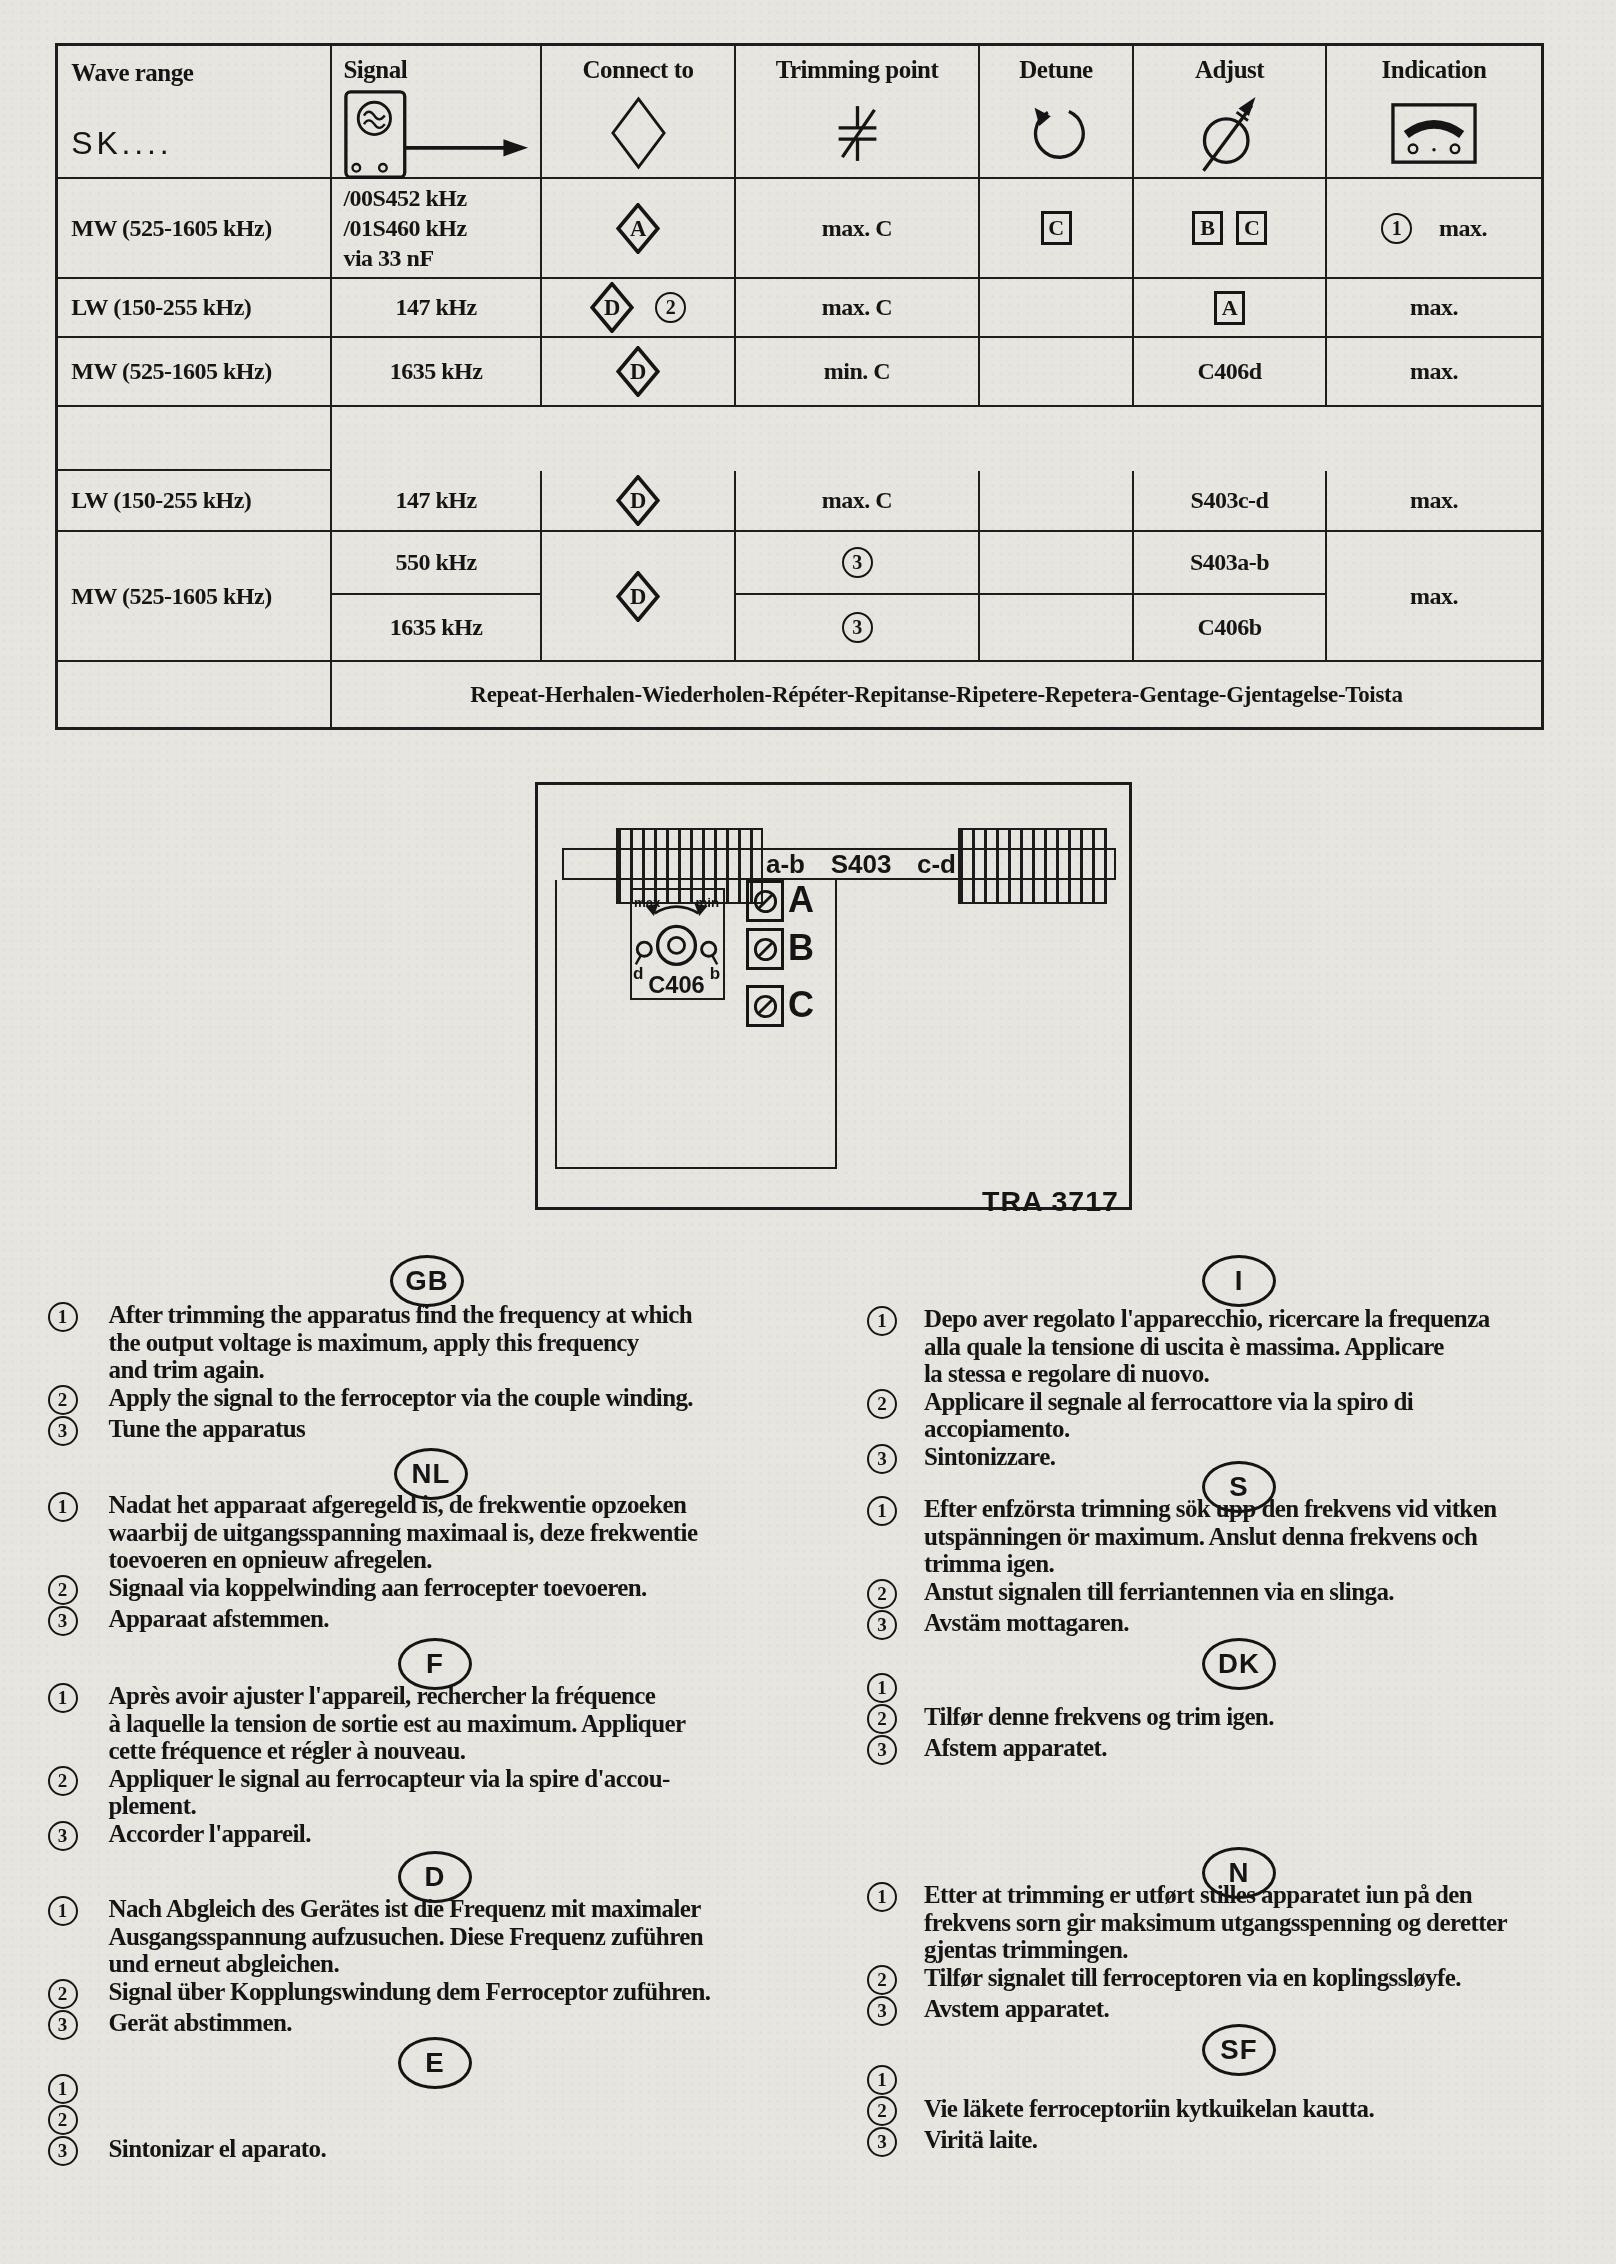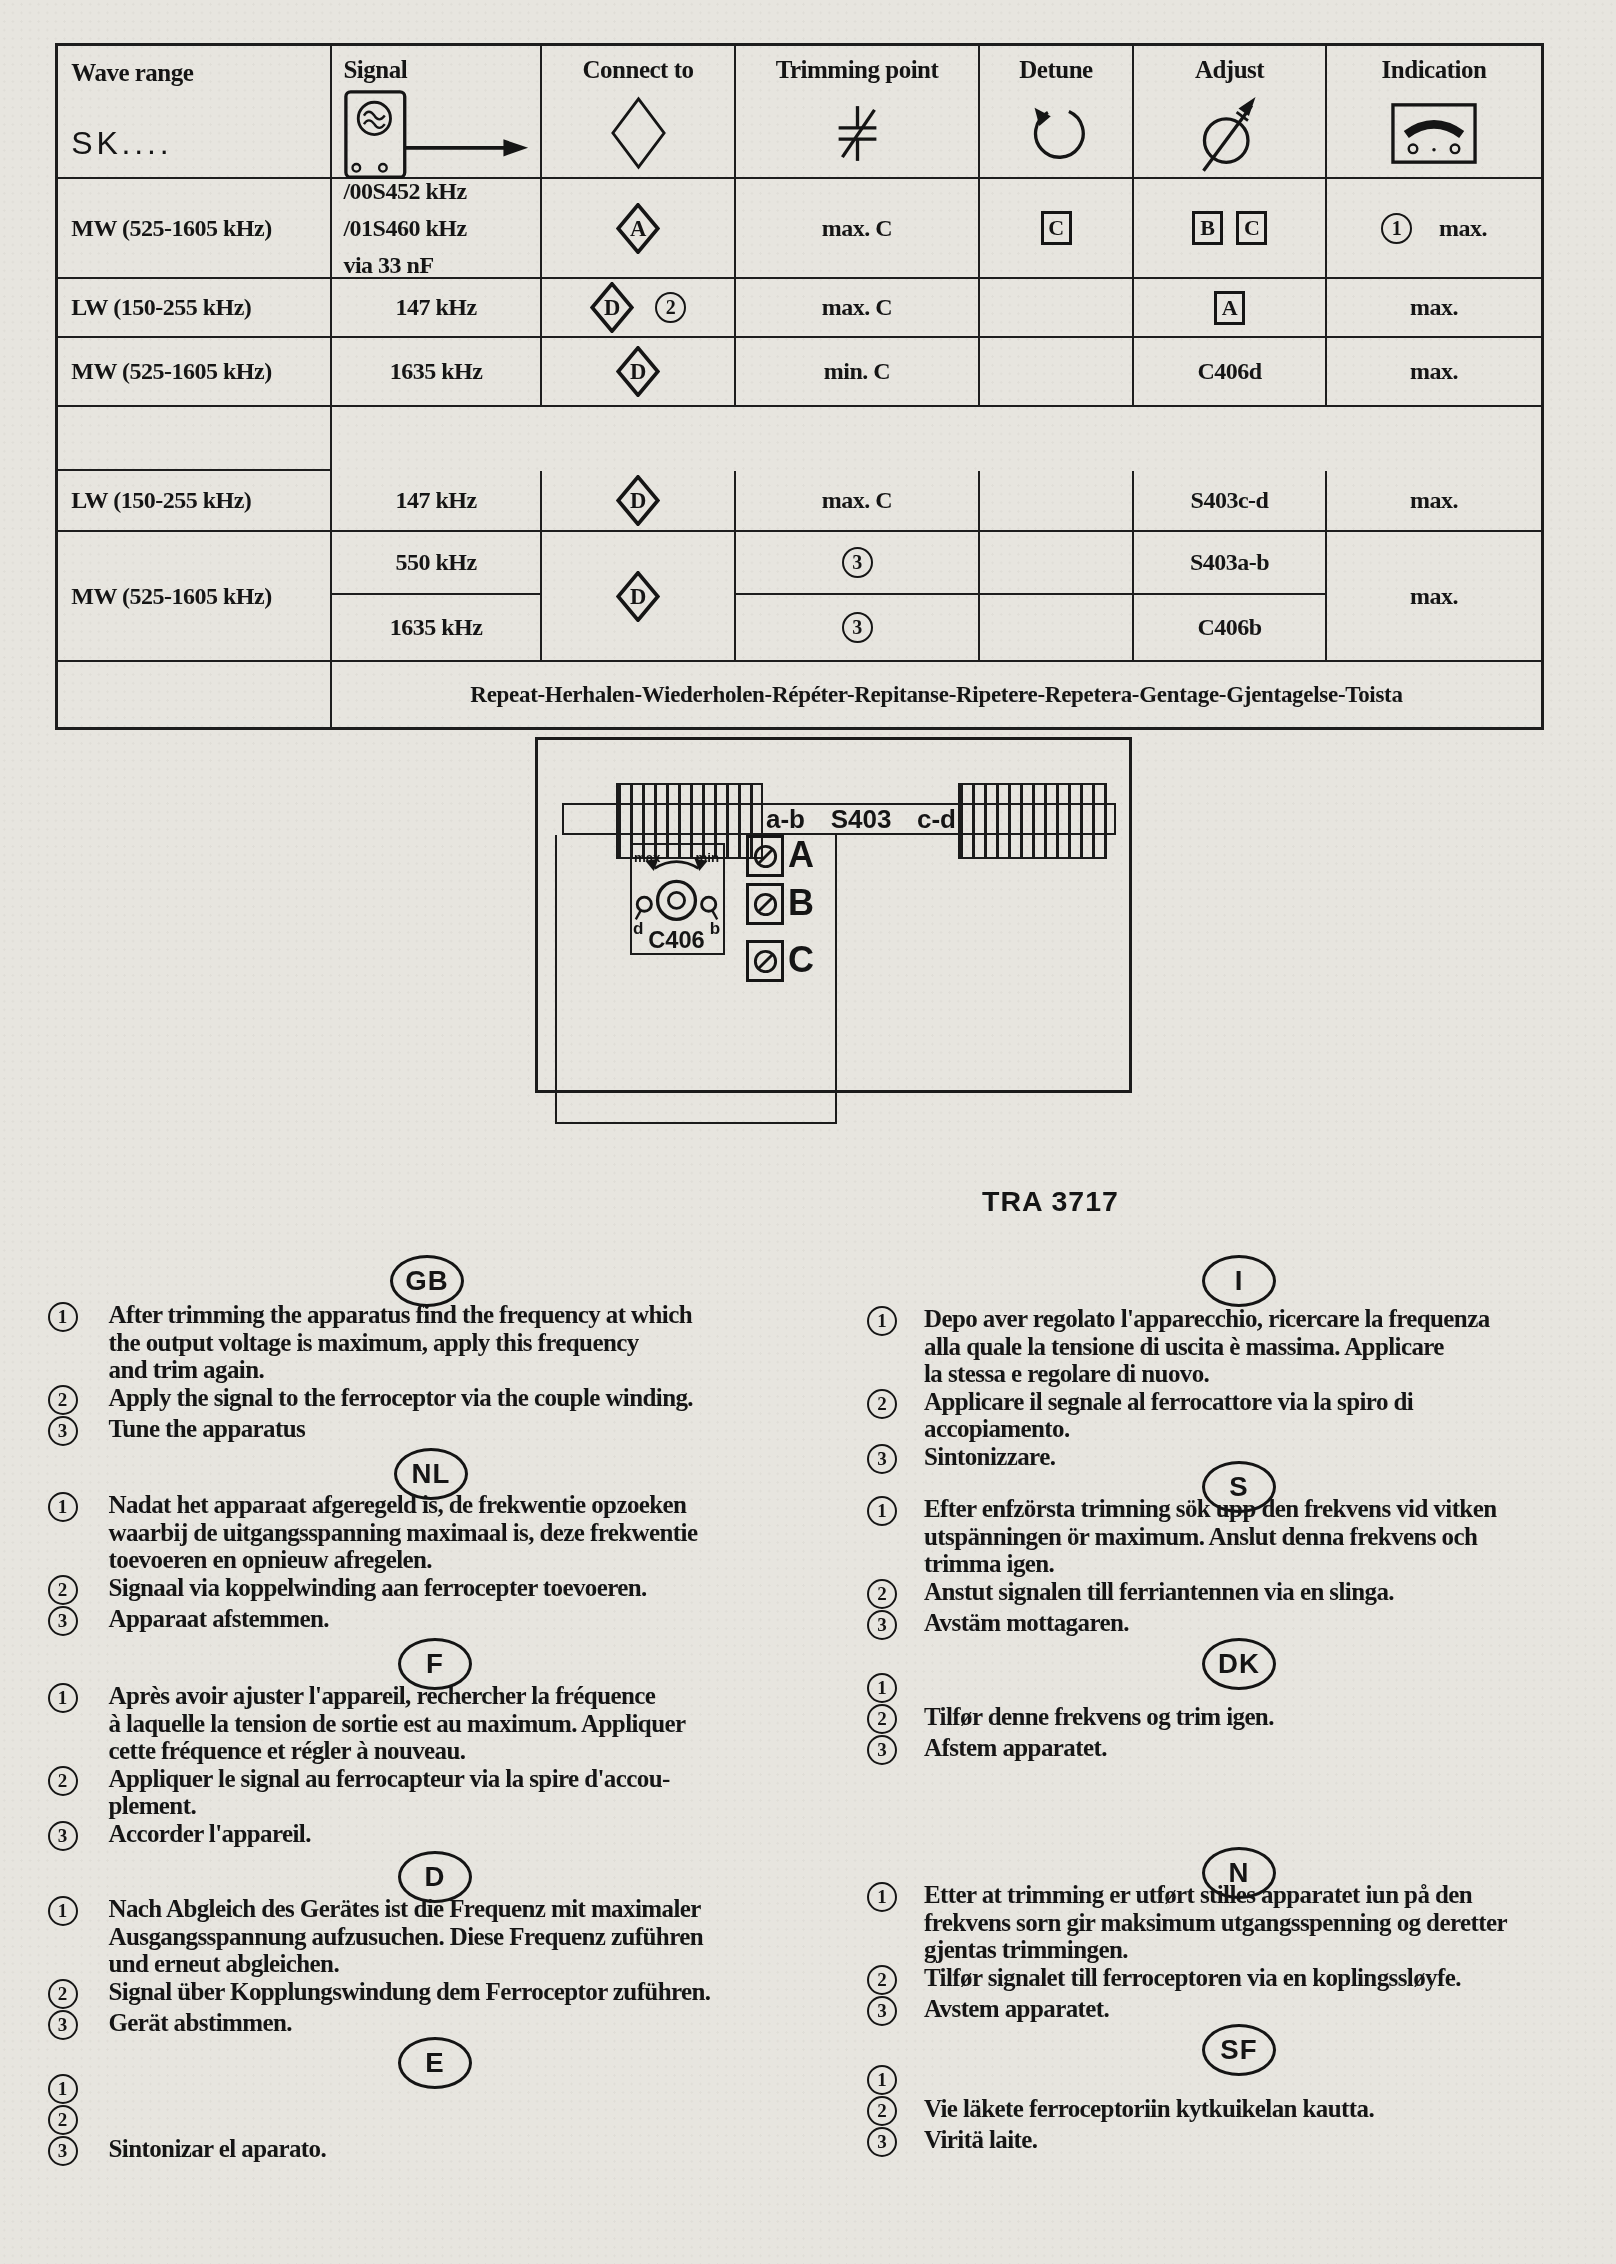--- a/index.html
+++ b/index.html
@@ -29,38 +29,38 @@
   }
   .no-r{border-right:none}
   .no-b{border-bottom:none}
   .cell.left{justify-content:flex-start;padding-left:13.3px}
   .hdr{flex-direction:column;justify-content:flex-start;padding-top:9.5px;font-size:25px}
   .hdr .icon-wrap{margin-top:5.7px;display:flex;align-items:center;justify-content:center;flex:1}
   .hdr-wave{align-items:flex-start;justify-content:space-between;padding:13.3px 0 15px 13.3px}
   .sk{font:400 32px "Liberation Sans",sans-serif;letter-spacing:3.8px}
   .hdr-signal{align-items:flex-start;padding-left:11.4px}
   .sig3{flex-direction:column;align-items:flex-start;justify-content:center;padding-left:11.4px;
-        line-height:37px;white-space:pre-line}
+        line-height:30px;white-space:pre-line}
   .rpt{font-size:23px;letter-spacing:-0.3px}
   .gap28{gap:27px}.gap22{gap:21px}.gap14{gap:13.3px}
 
   .circ{
     box-sizing:border-box;width:31px;height:31px;border:2.9px solid #151515;border-radius:50%;
     display:inline-flex;align-items:center;justify-content:center;
     font:700 20px "Liberation Serif",serif;flex:0 0 31px;
   }
   .boxl{
     box-sizing:border-box;min-width:31px;height:34px;border:3.8px solid #151515;
     display:inline-flex;align-items:center;justify-content:center;
     font:700 22px "Liberation Serif",serif;padding:0 1.9px;
   }
   .dmd text{font:700 24px "Liberation Serif",serif;fill:#151515}
 
   
-  .diagram{position:absolute;left:535px;top:737px;width:597px;height:356px;
+  .diagram{position:absolute;left:535px;top:782px;width:597px;height:428px;
            border:3.3px solid #1b1b1b;box-sizing:border-box}
   .d-rod{position:absolute;left:24px;top:63px;width:554px;height:32px;
          border:2.9px solid #1b1b1b;box-sizing:border-box}
   .d-coil{position:absolute;top:43px;width:147px;height:76px;border:2.9px solid #1b1b1b;
           box-sizing:border-box;
           background-image:repeating-linear-gradient(90deg,#1b1b1b 0 2.9px,transparent 2.9px 12px)}
   .d-coil.cl{left:78px}
   .d-coil.cr{left:420px;width:149px}
   .d-rodlabel{position:absolute;left:228px;top:63px;width:190px;height:32px;
               display:flex;align-items:center;justify-content:space-between;

